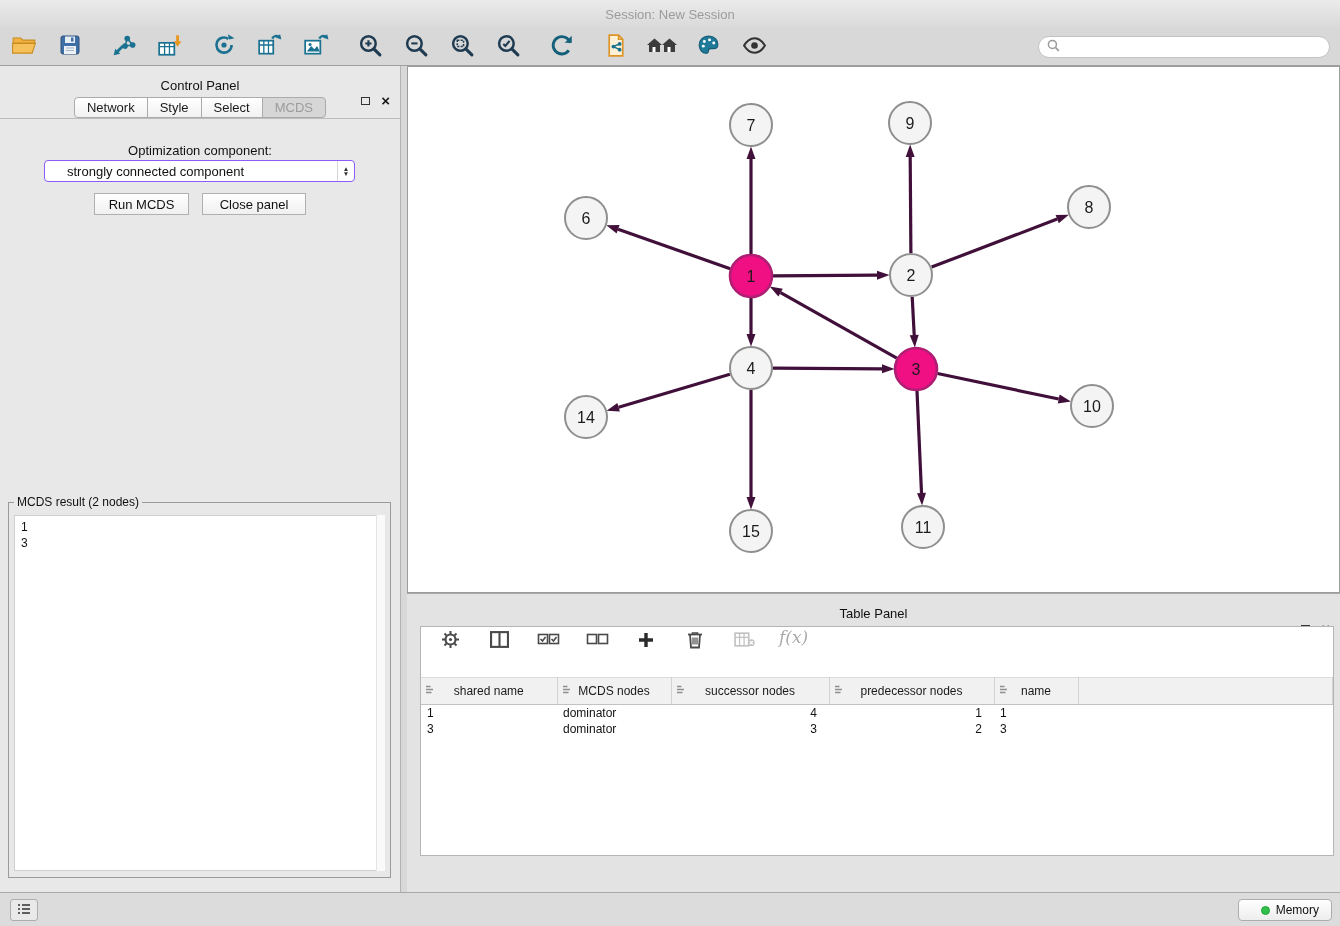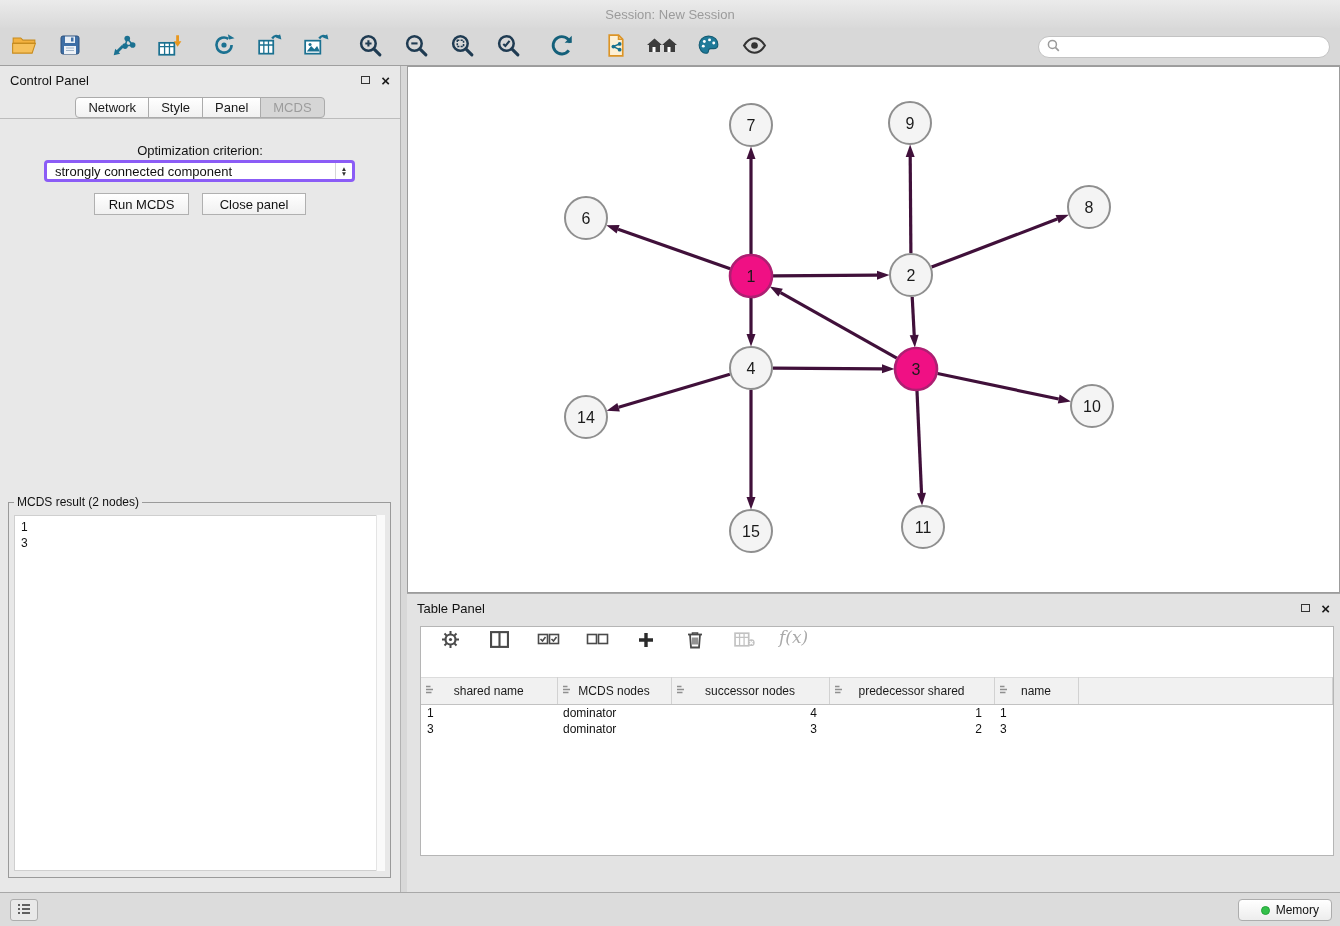--- a/index.html
+++ b/index.html
@@ -32,21 +32,21 @@
             background: transparent; border: none; }
   .search-box {
     margin-left: auto; width: 292px; height: 22px; background: #fff;
     border: 1px solid #c3c3c3; border-radius: 11px;
     display: flex; align-items: center; padding: 0 8px;
   }
   .search-box input { border: none; outline: none; flex: 1; font-size: 12px; background: transparent; margin-left: 5px;
                       font-family: "Liberation Sans", sans-serif; }
 
   
-  .panel-header { height: 28px; display: flex; align-items: center; padding: 0 10px; font-size: 13px; color: #111; }
+  .panel-header { height: 28px; display: flex; align-items: center; padding: 12px 10px; font-size: 13px; color: #111; flex-direction: column; }
   .ph-controls { margin-left: auto; display: flex; align-items: center; gap: 11px; }
   .pc-float { width: 9px; height: 8px; border: 1.5px solid #333; display: inline-block; }
   .pc-close { font-size: 15px; font-weight: bold; color: #1b1b1b; line-height: 1; }
   .pc-close::before { content: "×"; }
 
   .seg {
     height: 21px; padding: 0 12px; font-size: 13px;
     display: flex; align-items: center; justify-content: center;
     background: linear-gradient(#ffffff, #f1f1f1);
     border: 1px solid #abABab; border-color:#ababab; color: #1a1a1a; margin-left: -1px; white-space: nowrap;
@@ -58,22 +58,22 @@
   
   .control-panel {
     position: absolute; left: 0; top: 66px; width: 401px; height: 826px;
     background: #e8e8e8; border-right: 1px solid #b2b2b2;
   }
   .cp-tabs { position: absolute; left: 0; top: 31px; width: 100%; display: flex; justify-content: center; border-radius: 7px; }
   .cp-body { position: absolute; left: 0; top: 52px; width: 100%; height: 774px; border-top: 1px solid #bcbcbc; }
   .opt-label { position: absolute; left: 0; top: 24px; width: 100%; text-align: center; font-size: 13px; color: #111; }
   .dropdown {
     position: absolute; left: 44px; top: 41px; width: 311px; height: 22px;
-    background: #fff; border: 3px solid #8b5cf6; border-radius: 4px;
-    display: flex; align-items: center; padding-left: 8px; font-size: 13px; color: #111;
+    background: #fff; border: 1px solid #8b5cf6; border-radius: 4px;
+    display: flex; align-items: center; padding-left: 22px; font-size: 13px; color: #111;
   }
   .stepper { margin-left: auto; width: 17px; height: 100%; display: flex; flex-direction: column;
              align-items: center; justify-content: center; border-left: 1px solid #d6d6d6; }
   .stepper i { font-style: normal; font-size: 6.5px; color: #333; line-height: 5px; }
   .stepper .up::before { content: "▲"; }
   .stepper .dn::before { content: "▼"; }
   .cp-btn {
     position: absolute; top: 74px; height: 22px;
     background: linear-gradient(#ffffff, #f0f0f0);
     border: 1px solid #b0b0b0; border-radius: 0; font-size: 13px; color: #111;
@@ -314,25 +314,25 @@
   <div class="panel-header">
     <span class="ph-title">Control Panel</span>
     <span class="ph-controls">
       <span class="pc-float"></span>
       <span class="pc-close"></span>
     </span>
   </div>
   <div class="cp-tabs">
       <div class="seg">Network</div>
       <div class="seg">Style</div>
-      <div class="seg">Panel</div>
+      <div class="seg">Select</div>
       <div class="seg active">MCDS</div>
     </div>
   <div class="cp-body">
-    <div class="opt-label">Optimization criterion:</div>
+    <div class="opt-label">Optimization component:</div>
     <div class="dropdown">
       <span>strongly connected component</span>
       <span class="stepper">
           <i class="up"></i>
           <i class="dn"></i>
         </span>
     </div>
     <button class="cp-btn run-btn">Run MCDS</button>
     <button class="cp-btn close-btn">Close panel</button>
     <fieldset class="result-box">
@@ -468,21 +468,21 @@
                   <path d="M1 1.5h4.5M1 4.5h7M1 7.5h5.5" stroke="#8f8f8f" stroke-width="1.3" fill="none"></path>
                 </svg></span><span class="col-lbl">shared name</span></th>
             <th><span class="col-ic"><svg width="9" height="9" viewBox="0 0 9 9">
                   <path d="M1 1.5h4.5M1 4.5h7M1 7.5h5.5" stroke="#8f8f8f" stroke-width="1.3" fill="none"></path>
                 </svg></span><span class="col-lbl">MCDS nodes</span></th>
             <th><span class="col-ic"><svg width="9" height="9" viewBox="0 0 9 9">
                   <path d="M1 1.5h4.5M1 4.5h7M1 7.5h5.5" stroke="#8f8f8f" stroke-width="1.3" fill="none"></path>
                 </svg></span><span class="col-lbl">successor nodes</span></th>
             <th><span class="col-ic"><svg width="9" height="9" viewBox="0 0 9 9">
                   <path d="M1 1.5h4.5M1 4.5h7M1 7.5h5.5" stroke="#8f8f8f" stroke-width="1.3" fill="none"></path>
-                </svg></span><span class="col-lbl">predecessor shared</span></th>
+                </svg></span><span class="col-lbl">predecessor nodes</span></th>
             <th><span class="col-ic"><svg width="9" height="9" viewBox="0 0 9 9">
                   <path d="M1 1.5h4.5M1 4.5h7M1 7.5h5.5" stroke="#8f8f8f" stroke-width="1.3" fill="none"></path>
                 </svg></span><span class="col-lbl">name</span></th>
             <th></th>
           </tr>
         </thead>
       <tbody>
           <tr>
             <td style="text-align: left;">1</td>
             <td style="text-align: left;">dominator</td>

